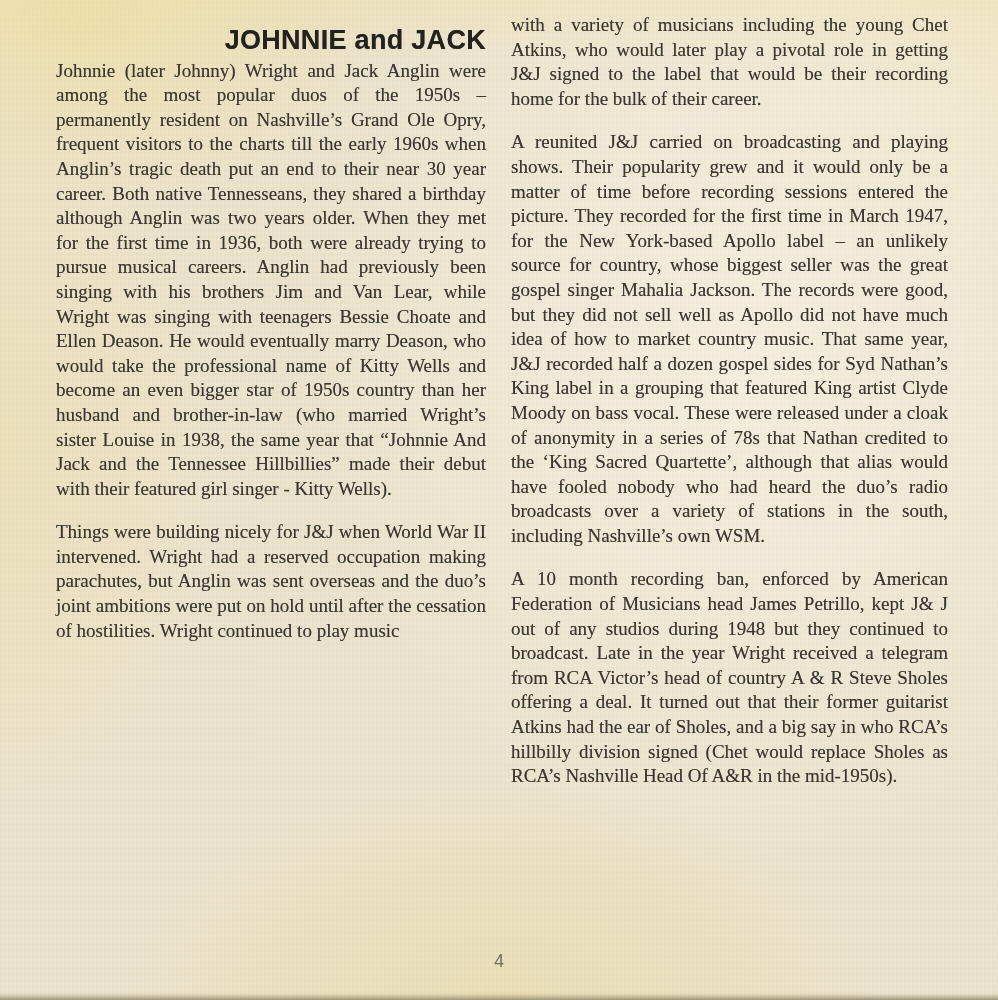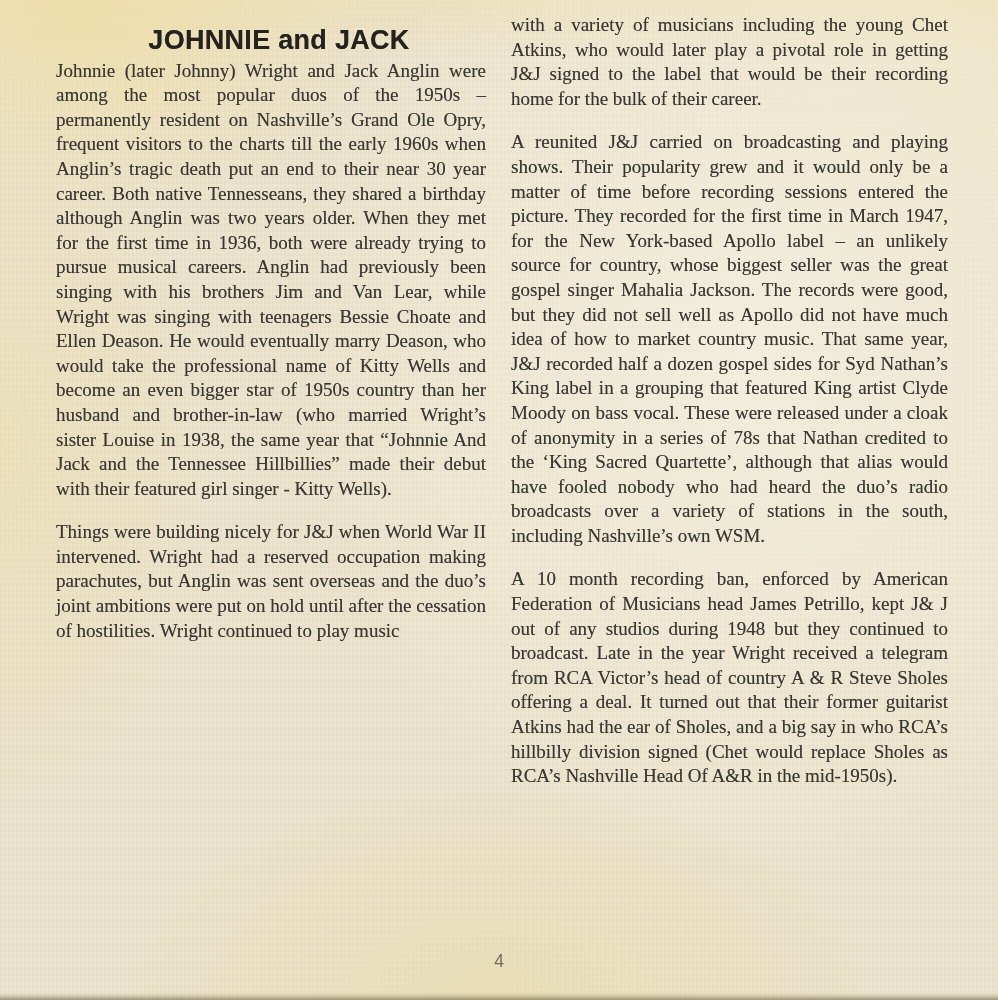--- a/index.html
+++ b/index.html
@@ -46,21 +46,21 @@
     font-family: Liberation Serif, serif;
   }
   .col-left  { left: 56px;  top: 28px; width: 430px; }
   .col-right { left: 511px; top: 13px; width: 437px; }
   .title {
     margin: 0 0 6px 16px;
     font-size: 27px;
     font-weight: bold;
     letter-spacing: 0.3px;
     color: #24221e;
-    text-align: center;
+    text-align: right;
     text-shadow: 0 0 0.5px rgba(30,28,24,0.6);
   }
   .page-number {
     position: absolute;
     left: 0;
     width: 998px;
     top: 951px;
     text-align: center;
     font-size: 17.5px;
     color: #716c60;

